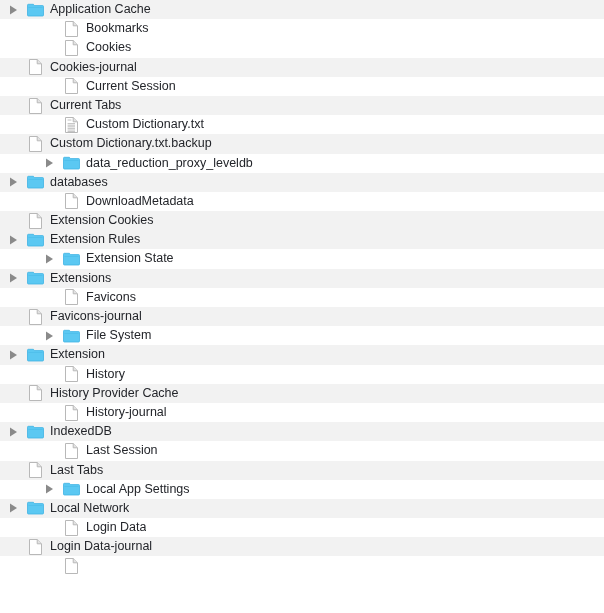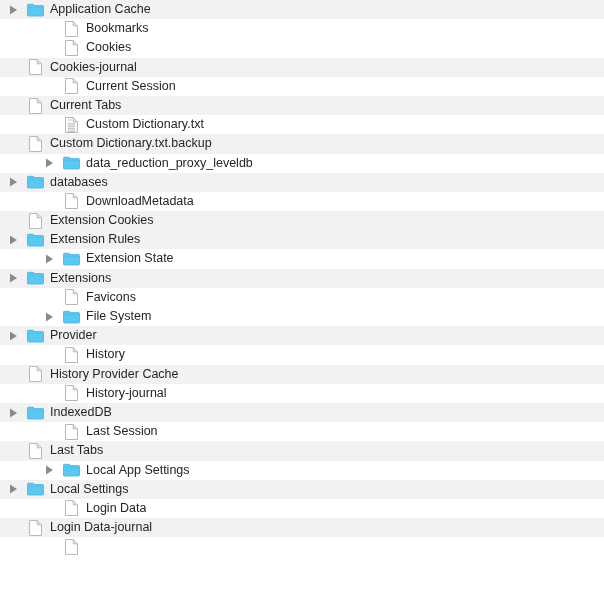--- a/index.html
+++ b/index.html
@@ -259,20 +259,30 @@
     <div class="row stripe-b">
       <div class="twisty"></div>
       <div class="icon">
         <svg width="13" height="16" viewBox="0 0 13 16">
           <path d="M0.5 0.5 H8.2 L12.5 4.8 V15.5 H0.5 Z" fill="#ffffff" stroke="#b8b8b8" stroke-width="1"></path>
           <path d="M8.2 0.5 V4.8 H12.5" fill="#e2e2e2" stroke="#b8b8b8" stroke-width="1"></path>
         </svg>
       </div>
       <div class="label">Favicons</div>
     </div>
+    <div class="row stripe-a">
+      <div class="twisty"></div>
+      <div class="icon">
+        <svg width="13" height="16" viewBox="0 0 13 16">
+          <path d="M0.5 0.5 H8.2 L12.5 4.8 V15.5 H0.5 Z" fill="#ffffff" stroke="#b8b8b8" stroke-width="1"></path>
+          <path d="M8.2 0.5 V4.8 H12.5" fill="#e2e2e2" stroke="#b8b8b8" stroke-width="1"></path>
+        </svg>
+      </div>
+      <div class="label">Favicons-journal</div>
+    </div>
     <div class="row stripe-b">
       <div class="twisty">
         <svg width="9" height="10" viewBox="0 0 9 10">
           <path d="M1 0.5 L8 5 L1 9.5 Z" fill="#8a8a8a"></path>
         </svg>
       </div>
       <div class="icon">
         <svg width="17" height="14" viewBox="0 0 17 14">
           <path d="M0.5 2.2 a0.9 0.9 0 0 1 0.9-0.9 H6.4 l1.1 1.3 H15.6 a0.9 0.9 0 0 1 0.9 0.9 V12.1 a0.9 0.9 0 0 1-0.9 0.9 H1.4 A0.9 0.9 0 0 1 0.5 12.1 Z" fill="#5bc8f2" stroke="#3fb3e3" stroke-width="0.8"></path>
           <path d="M1.4 4.6 H15.6" stroke="#3fb3e3" stroke-width="0.7" opacity="0.55"></path>
@@ -285,21 +295,21 @@
         <svg width="9" height="10" viewBox="0 0 9 10">
           <path d="M1 0.5 L8 5 L1 9.5 Z" fill="#8a8a8a"></path>
         </svg>
       </div>
       <div class="icon">
         <svg width="17" height="14" viewBox="0 0 17 14">
           <path d="M0.5 2.2 a0.9 0.9 0 0 1 0.9-0.9 H6.4 l1.1 1.3 H15.6 a0.9 0.9 0 0 1 0.9 0.9 V12.1 a0.9 0.9 0 0 1-0.9 0.9 H1.4 A0.9 0.9 0 0 1 0.5 12.1 Z" fill="#5bc8f2" stroke="#3fb3e3" stroke-width="0.8"></path>
           <path d="M1.4 4.6 H15.6" stroke="#3fb3e3" stroke-width="0.7" opacity="0.55"></path>
         </svg>
       </div>
-      <div class="label">Provider</div>
+      <div class="label">Extension</div>
     </div>
     <div class="row stripe-b">
       <div class="twisty"></div>
       <div class="icon">
         <svg width="13" height="16" viewBox="0 0 13 16">
           <path d="M0.5 0.5 H8.2 L12.5 4.8 V15.5 H0.5 Z" fill="#ffffff" stroke="#b8b8b8" stroke-width="1"></path>
           <path d="M8.2 0.5 V4.8 H12.5" fill="#e2e2e2" stroke="#b8b8b8" stroke-width="1"></path>
         </svg>
       </div>
       <div class="label">History</div>
@@ -377,21 +387,21 @@
         <svg width="9" height="10" viewBox="0 0 9 10">
           <path d="M1 0.5 L8 5 L1 9.5 Z" fill="#8a8a8a"></path>
         </svg>
       </div>
       <div class="icon">
         <svg width="17" height="14" viewBox="0 0 17 14">
           <path d="M0.5 2.2 a0.9 0.9 0 0 1 0.9-0.9 H6.4 l1.1 1.3 H15.6 a0.9 0.9 0 0 1 0.9 0.9 V12.1 a0.9 0.9 0 0 1-0.9 0.9 H1.4 A0.9 0.9 0 0 1 0.5 12.1 Z" fill="#5bc8f2" stroke="#3fb3e3" stroke-width="0.8"></path>
           <path d="M1.4 4.6 H15.6" stroke="#3fb3e3" stroke-width="0.7" opacity="0.55"></path>
         </svg>
       </div>
-      <div class="label">Local Settings</div>
+      <div class="label">Local Network</div>
     </div>
     <div class="row stripe-b">
       <div class="twisty"></div>
       <div class="icon">
         <svg width="13" height="16" viewBox="0 0 13 16">
           <path d="M0.5 0.5 H8.2 L12.5 4.8 V15.5 H0.5 Z" fill="#ffffff" stroke="#b8b8b8" stroke-width="1"></path>
           <path d="M8.2 0.5 V4.8 H12.5" fill="#e2e2e2" stroke="#b8b8b8" stroke-width="1"></path>
         </svg>
       </div>
       <div class="label">Login Data</div>

